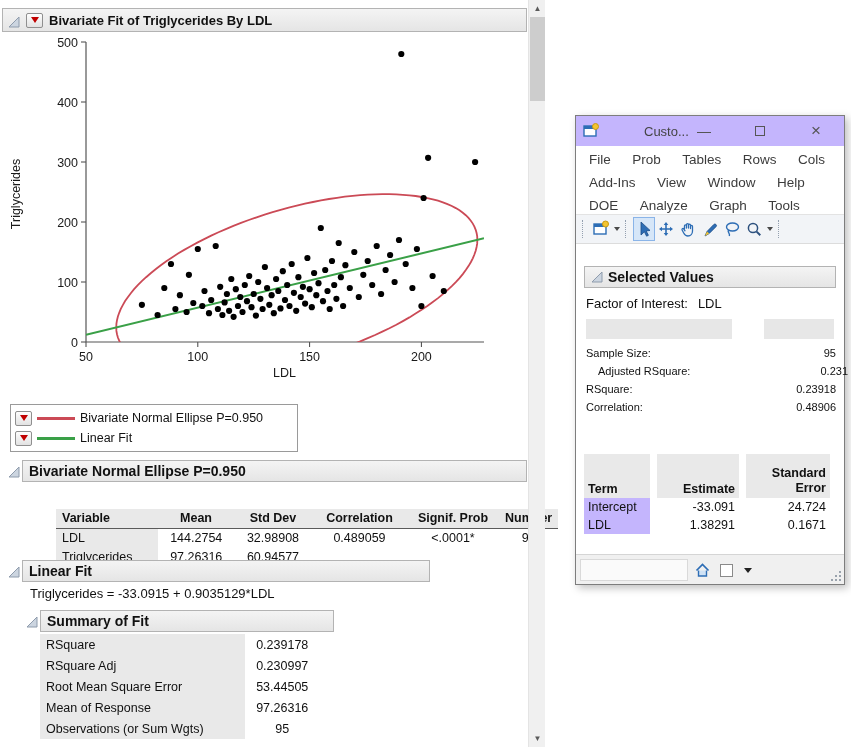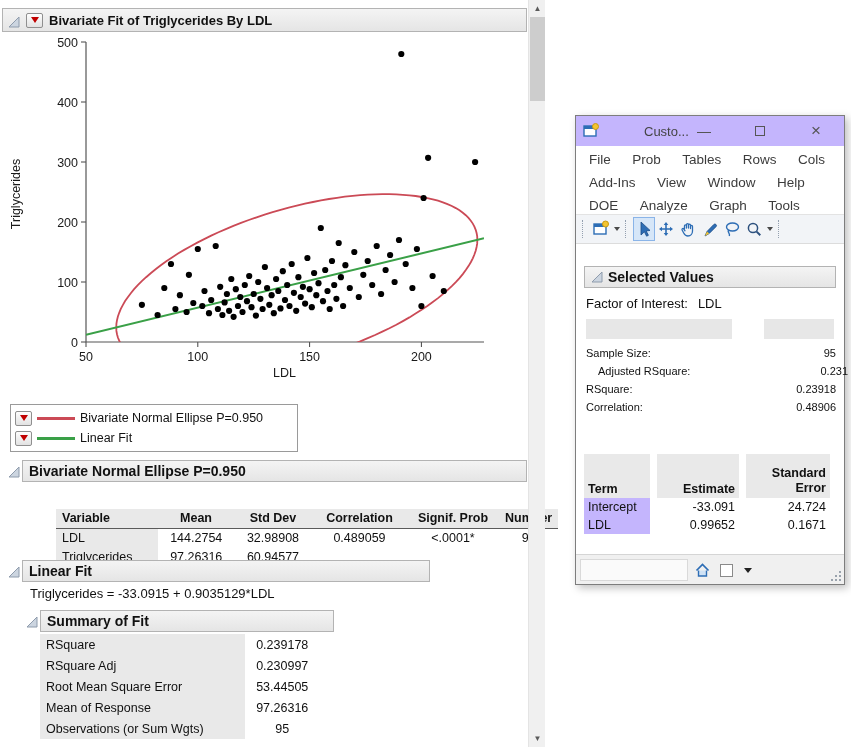--- a/index.html
+++ b/index.html
@@ -496,21 +496,21 @@
     </div>
 
     <div id="win-table">
       <div class="wt-h">Term</div>
       <div class="wt-h r">Estimate</div>
       <div class="wt-h r" style="white-space:normal; line-height:1.2;">Standard Error</div>
       <div class="wt-c lab">Intercept</div>
       <div class="wt-c r">-33.091</div>
       <div class="wt-c r">24.724</div>
       <div class="wt-c lab">LDL</div>
-      <div class="wt-c r">0.99652</div>
+      <div class="wt-c r">1.38291</div>
       <div class="wt-c r">0.1671</div>
     </div>
 
     <div id="win-statusbar">
       <div id="sb-left-field"></div>
       <div id="sb-icons">
         <svg width="17" height="16">
             <path d="M2.5,8.5 L8.5,2.5 L14.5,8.5" fill="none" stroke="#2d6db5" stroke-width="1.7"></path>
             <path d="M4.5,8.5 V14 H12.5 V8.5" fill="#cfe2f5" stroke="#2d6db5" stroke-width="1.4"></path>
           </svg>

